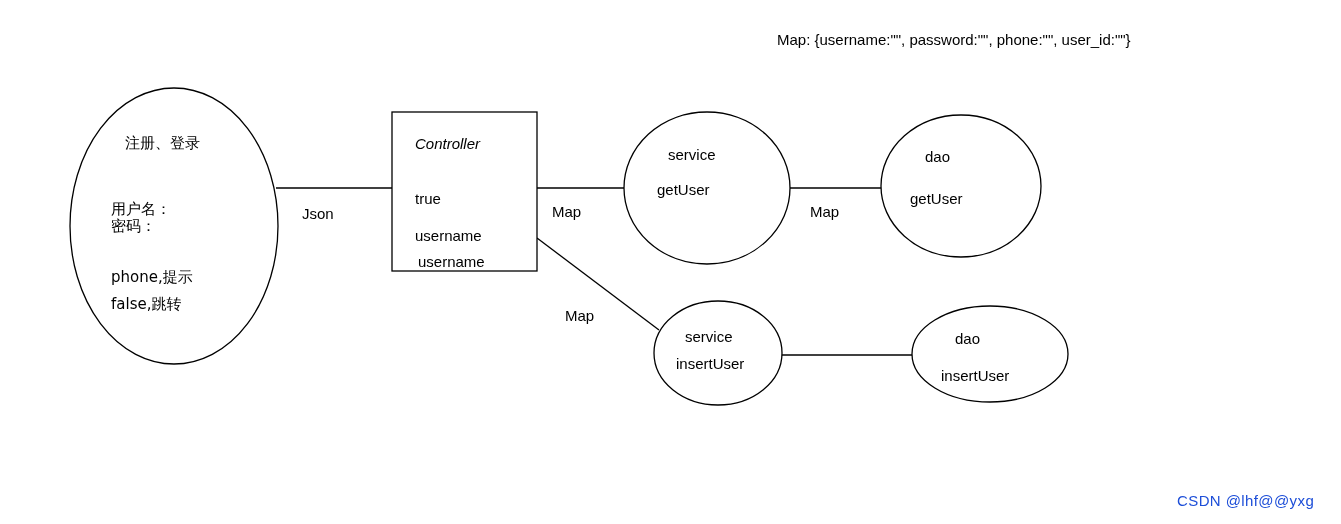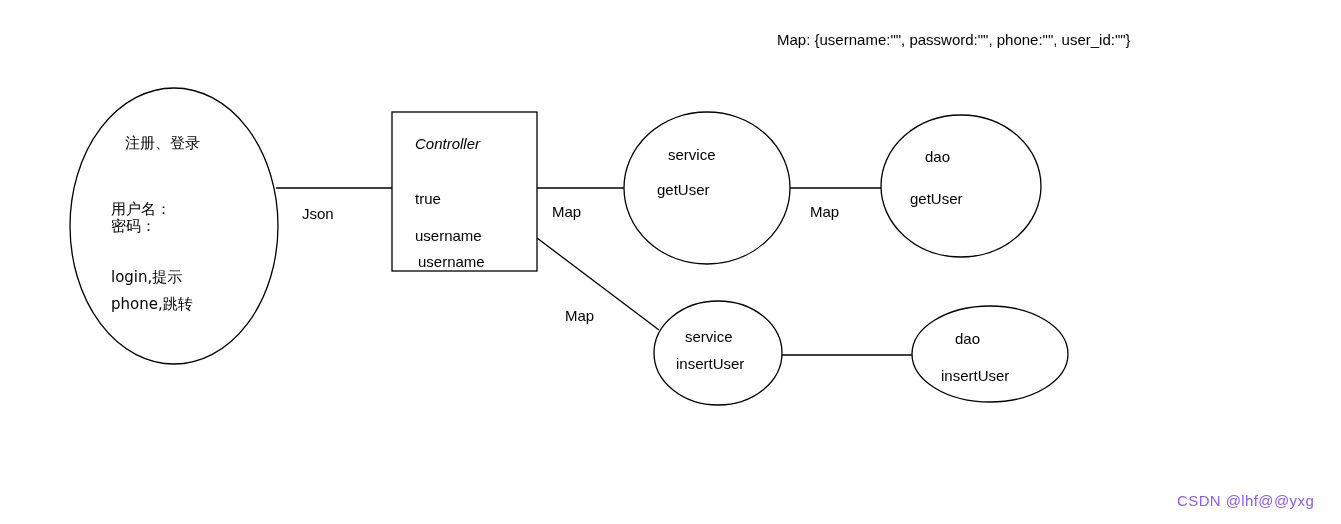--- a/index.html
+++ b/index.html
@@ -56,21 +56,21 @@
   }
   .note-text {
     position: absolute;
     font-size: 15px;
     white-space: pre;
     color: #000000;
   }
   .watermark {
     position: absolute;
     font-size: 15px;
-    color: #8b5cf6;
+    color: #1d4ed8;
     white-space: pre;
     letter-spacing: 0.4px;
   }
 </style>
 </head>
 <body>
 
 <div id="canvas">
 
   <svg class="diagram-layer" viewBox="0 0 1341 524" xmlns="http://www.w3.org/2000/svg">
@@ -96,22 +96,22 @@
     <ellipse class="shape-outline" cx="718" cy="353" rx="64" ry="52"></ellipse>
 
     <ellipse class="shape-outline" cx="990" cy="354" rx="78" ry="48"></ellipse>
   </svg>
 
   <div class="note-text" style="left:777px; top:31px;">Map: {username:"", password:"", phone:"", user_id:""}</div>
 
   <div class="txt txt-cn" style="left:125px; top:136px;">注册、登录</div>
   <div class="txt txt-cn" style="left:111px; top:202px;">用户名：</div>
   <div class="txt txt-cn" style="left:111px; top:219px;">密码：</div>
-  <div class="txt txt-cn" style="left:111px; top:270px;">login,提示</div>
-  <div class="txt txt-cn" style="left:111px; top:297px;">phone,跳转</div>
+  <div class="txt txt-cn" style="left:111px; top:270px;">phone,提示</div>
+  <div class="txt txt-cn" style="left:111px; top:297px;">false,跳转</div>
 
   <div class="txt" style="left:415px; top:136px;font-style:italic;">Controller</div>
   <div class="txt" style="left:415px; top:191px;">true</div>
   <div class="txt" style="left:415px; top:228px;">username</div>
   <div class="txt" style="left:418px; top:254px;">username</div>
 
   <div class="txt" style="left:668px; top:147px;">service</div>
   <div class="txt" style="left:657px; top:182px;">getUser</div>
 
   <div class="txt" style="left:925px; top:149px;">dao</div>

